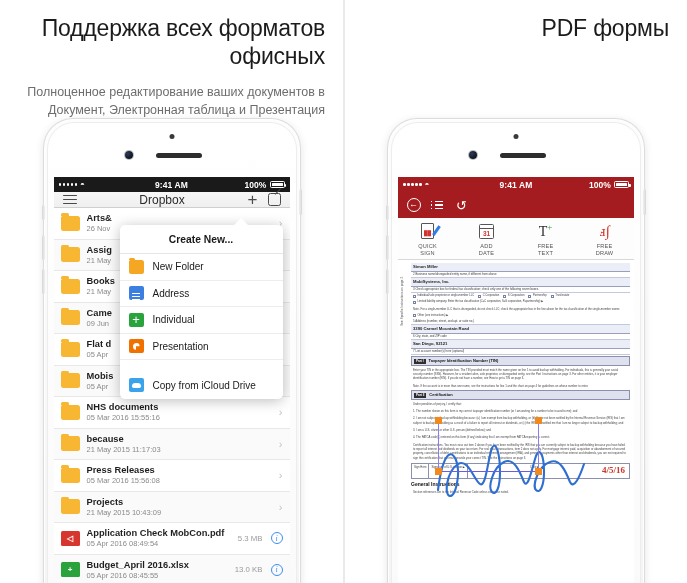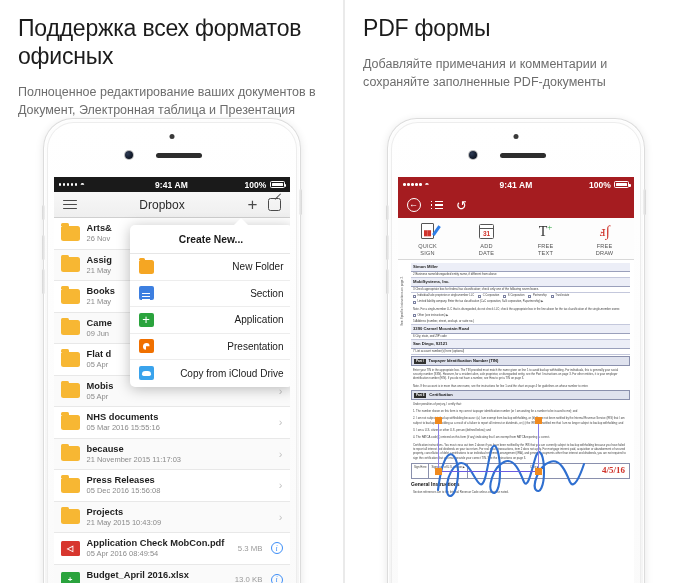--- a/index.html
+++ b/index.html
@@ -10,21 +10,21 @@
     overflow: hidden;
   }
   .stage { position: relative; width: 687px; height: 583px; display: flex; background:#fff; }
 
   .panel { position: relative; height: 583px; background: #fff; overflow: hidden; }
   .panel-left  { width: 343px; }
   .divider { width: 2px; height: 583px; background: linear-gradient(to right,#f2f2f2,#e2e2e2,#f2f2f2); flex:0 0 2px; }
   .panel-right { width: 342px; }
 
   
-  .heading-wrap { padding: 14px 18px 0; text-align: left; }
+  .heading-wrap { padding: 14px 18px 0; text-align: right; }
   .headline {
     font-size: 23px; font-weight: 400; color: #1b1b1b; line-height: 1.22;
     letter-spacing: -0.2px;
   }
   .subhead {
     margin-top: 13px; font-size: 12.5px; color: #6d6d6d; line-height: 1.45;
   }
 
   
   .phone {
@@ -66,21 +66,21 @@
   .dots i { width:2.5px; height:2.5px; border-radius:50%; background:currentColor; display:block; }
   .wifi { font-size:8px; line-height:1; }
   .sb-time { flex:0 0 auto; }
   .sb-right { flex:1; display:flex; align-items:center; justify-content:flex-end; gap:3px; }
   .battery { width:15px; height:7px; border:1px solid currentColor; border-radius:1.5px; position:relative; }
   .battery::after{ content:''; position:absolute; right:-2.5px; top:2px; width:1.5px; height:3px; background:currentColor; border-radius:0 1px 1px 0; }
   .battery i { position:absolute; inset:1px; background:currentColor; display:block; border-radius:.5px; }
 
   
   .navbar {
-    display:flex; align-items:center; height:26px; padding:0 9px;
+    display:flex; align-items:center; height:16px; padding:0 9px;
     background:linear-gradient(to bottom,#f7f7f7,#efefef);
     border-bottom:1px solid #cfcfcf;
   }
   .nav-title { flex:1; text-align:center; font-size:12px; color:#2b2b2b; font-weight:400; }
   .icon-burger { width:14px; }
   .icon-burger span { display:block; height:1.3px; background:#4a4a4a; margin:3px 0; border-radius:1px; }
   .icon-plus { font-size:17px; color:#4a4a4a; line-height:1; font-weight:300; margin-right:10px; }
   .icon-compose { width:13px; height:13px; border:1.3px solid #4a4a4a; border-radius:2.5px; position:relative; }
   .icon-compose::after { content:''; position:absolute; right:-2px; top:-3px; width:8px; height:1.4px; background:#4a4a4a; transform:rotate(-45deg); }
 
@@ -97,30 +97,30 @@
   .row-size { font-size:7.8px; color:#9a9a9a; margin-right:8px; }
   .chev { color:#c2c2c2; font-size:11px; }
   .info-ico { width:12px; height:12px; border:1.2px solid #3d8ef7; border-radius:50%; color:#3d8ef7; font-size:8px;
               font-style:italic; font-family:"Liberation Serif",serif; display:flex; align-items:center; justify-content:center; }
   .fico { border-radius:1.5px; display:flex; align-items:center; justify-content:center; color:#fff; font-size:8px; font-weight:700; }
   .fico-pdf { background:#d7362e; }
   .fico-xls { background:#2aa33d; }
 
   
   .sheet {
-    position:absolute; top:48px; left:76px; width:163px;
+    position:absolute; top:48px; left:66px; width:163px;
     background:#fff; border-radius:5px;
     box-shadow:0 2px 14px rgba(0,0,0,.26);
     overflow:hidden; z-index:20;
   }
   .sheet-arrow { position:absolute; top:41px; left:180px; width:0;height:0;
     border-left:7px solid transparent; border-right:7px solid transparent; border-bottom:7px solid #fff; z-index:21; }
   .sheet-title { text-align:center; font-size:10.3px; font-weight:700; color:#1a1a1a; padding:9px 0 8px; border-bottom:1px solid #e6e6e6; }
-  .sheet-item { display:flex; align-items:center; height:26.5px; padding:0 9px; border-bottom:1px solid #ededed;justify-content:space-between; }
-  .sheet-item:last-child { border-bottom:none; }
+  .sheet-item { display:flex; align-items:center; height:26.5px; padding:0 9px; border-bottom:1px solid #ededed; }
+  .sheet-item:last-child { border-bottom:none;margin-top:12px; }
   .sheet-ico { flex:0 0 15px; height:14px; margin-right:9px; border-radius:2px; display:flex; align-items:center; justify-content:center; }
   .si-folder { background:#f5a623; border-radius:1.5px 2.5px 2.5px 2.5px; position:relative; }
   .si-folder::before{ content:''; position:absolute; top:-2px; left:0; width:6px; height:2.5px; background:#f5a623; border-radius:1.5px 1.5px 0 0; }
   .si-doc { background:#3d7fe0; }
   .si-doc i { display:block; width:8px; height:1px; background:#fff; box-shadow:0 3px 0 #fff, 0 6px 0 #fff; }
   .si-sheet { background:#2aa33d; color:#fff; font-size:13px; line-height:1; font-weight:300; }
   .si-pres { background:#f07000; }
   .si-pres i { display:block; width:7px; height:7px; border-radius:50%; background:#fff; clip-path: polygon(0 0, 100% 0, 100% 50%, 50% 50%, 50% 100%, 0 100%); }
   .si-icloud { background:#3aa3ec; }
   .si-icloud i { display:block; width:9px; height:5px; background:#fff; border-radius:4px 4px 2px 2px; }
@@ -280,29 +280,29 @@
             <div class="row-txt">
                 <div class="row-name">NHS documents</div>
             <div class="row-date">05 Mar 2016 15:55:16</div>
               </div>
             <div class="chev">›</div>
           </div>
           <div class="row">
             <div class="row-ico folder-ico"></div>
             <div class="row-txt">
                 <div class="row-name">because</div>
-            <div class="row-date">21 November 2015 11:17:03</div>
+            <div class="row-date">21 May 2015 11:17:03</div>
               </div>
             <div class="chev">›</div>
           </div>
           <div class="row">
             <div class="row-ico folder-ico"></div>
             <div class="row-txt">
                 <div class="row-name">Press Releases</div>
-            <div class="row-date">05 Dec 2016 15:56:08</div>
+            <div class="row-date">05 Mar 2016 15:56:08</div>
               </div>
             <div class="chev">›</div>
           </div>
           <div class="row">
             <div class="row-ico folder-ico"></div>
             <div class="row-txt">
                 <div class="row-name">Projects</div>
             <div class="row-date">21 May 2015 10:43:09</div>
               </div>
             <div class="chev">›</div>
@@ -332,25 +332,25 @@
         <div class="sheet">
           <div class="sheet-title">Create New...</div>
           <div class="sheet-item">
             <span class="sheet-ico si-folder"></span>
             <span class="sheet-label">New Folder</span>
           </div>
           <div class="sheet-item">
             <span class="sheet-ico si-doc">
                 <i></i>
               </span>
-            <span class="sheet-label">Section</span>
+            <span class="sheet-label">Address</span>
           </div>
           <div class="sheet-item">
             <span class="sheet-ico si-sheet">+</span>
-            <span class="sheet-label">Application</span>
+            <span class="sheet-label">Individual</span>
           </div>
           <div class="sheet-item">
             <span class="sheet-ico si-pres">
                 <i></i>
               </span>
             <span class="sheet-label">Presentation</span>
           </div>
           <div class="sheet-item">
             <span class="sheet-ico si-icloud">
                 <i></i>
@@ -361,21 +361,20 @@
 
       </div>
     </div>
   </div>
 
   <div class="divider"></div>
 
   <div class="panel panel-right">
     <div class="heading-wrap">
       <div class="headline">PDF формы</div>
-      <div class="subhead">Добавляйте примечания и комментарии и сохраняйте заполненные PDF-документы</div>
     </div>
 
     <div class="phone">
       <div class="phone-inner-ring"></div>
       <div class="sensor"></div>
       <div class="camera"></div>
       <div class="speaker"></div>
       <div class="btn-side btn-silent"></div>
       <div class="btn-side btn-volup"></div>
       <div class="btn-side btn-voldn"></div>

